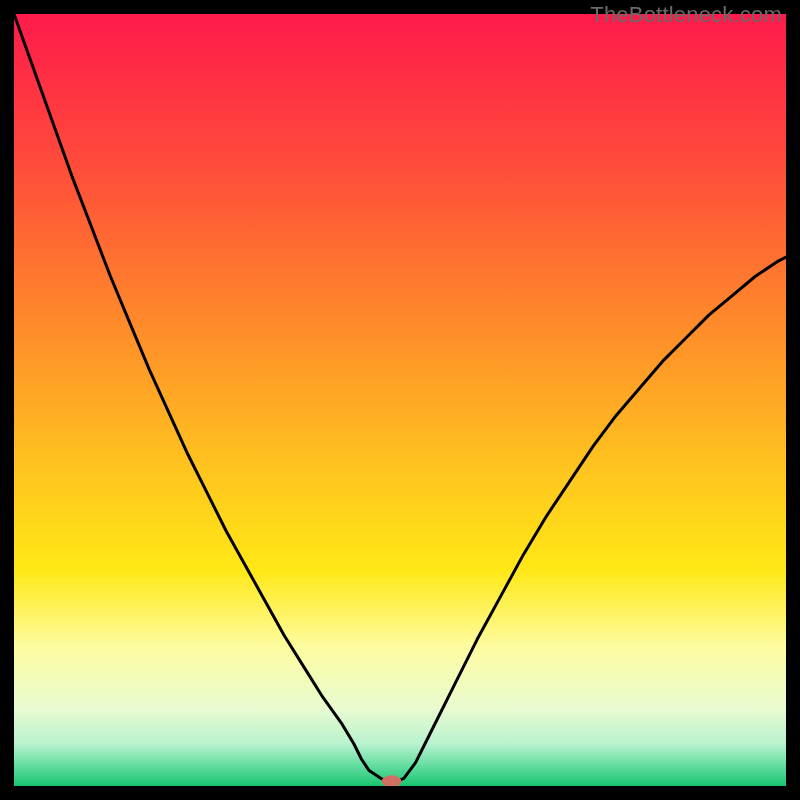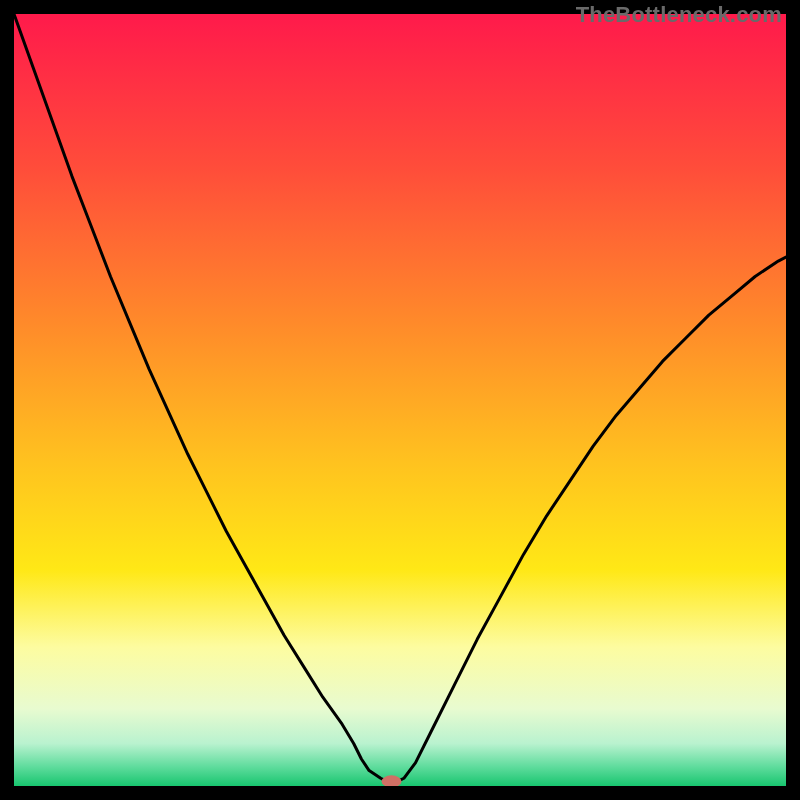--- a/index.html
+++ b/index.html
@@ -25,21 +25,21 @@
     top: 0;
     width: 772px;
     height: 772px;
   }
   .watermark {
     position: absolute;
     top: 2px;
     right: 18px;
     color: #6a6a6a;
     font-size: 22px;
-    font-weight: 700;
+    font-weight: 400;
     letter-spacing: 0.2px;
     user-select: none;
   }
 </style>
 </head>
 <body>
 
 <div class="frame">
   <svg class="plot" viewBox="0 0 772 772" preserveAspectRatio="none">
     <defs>

